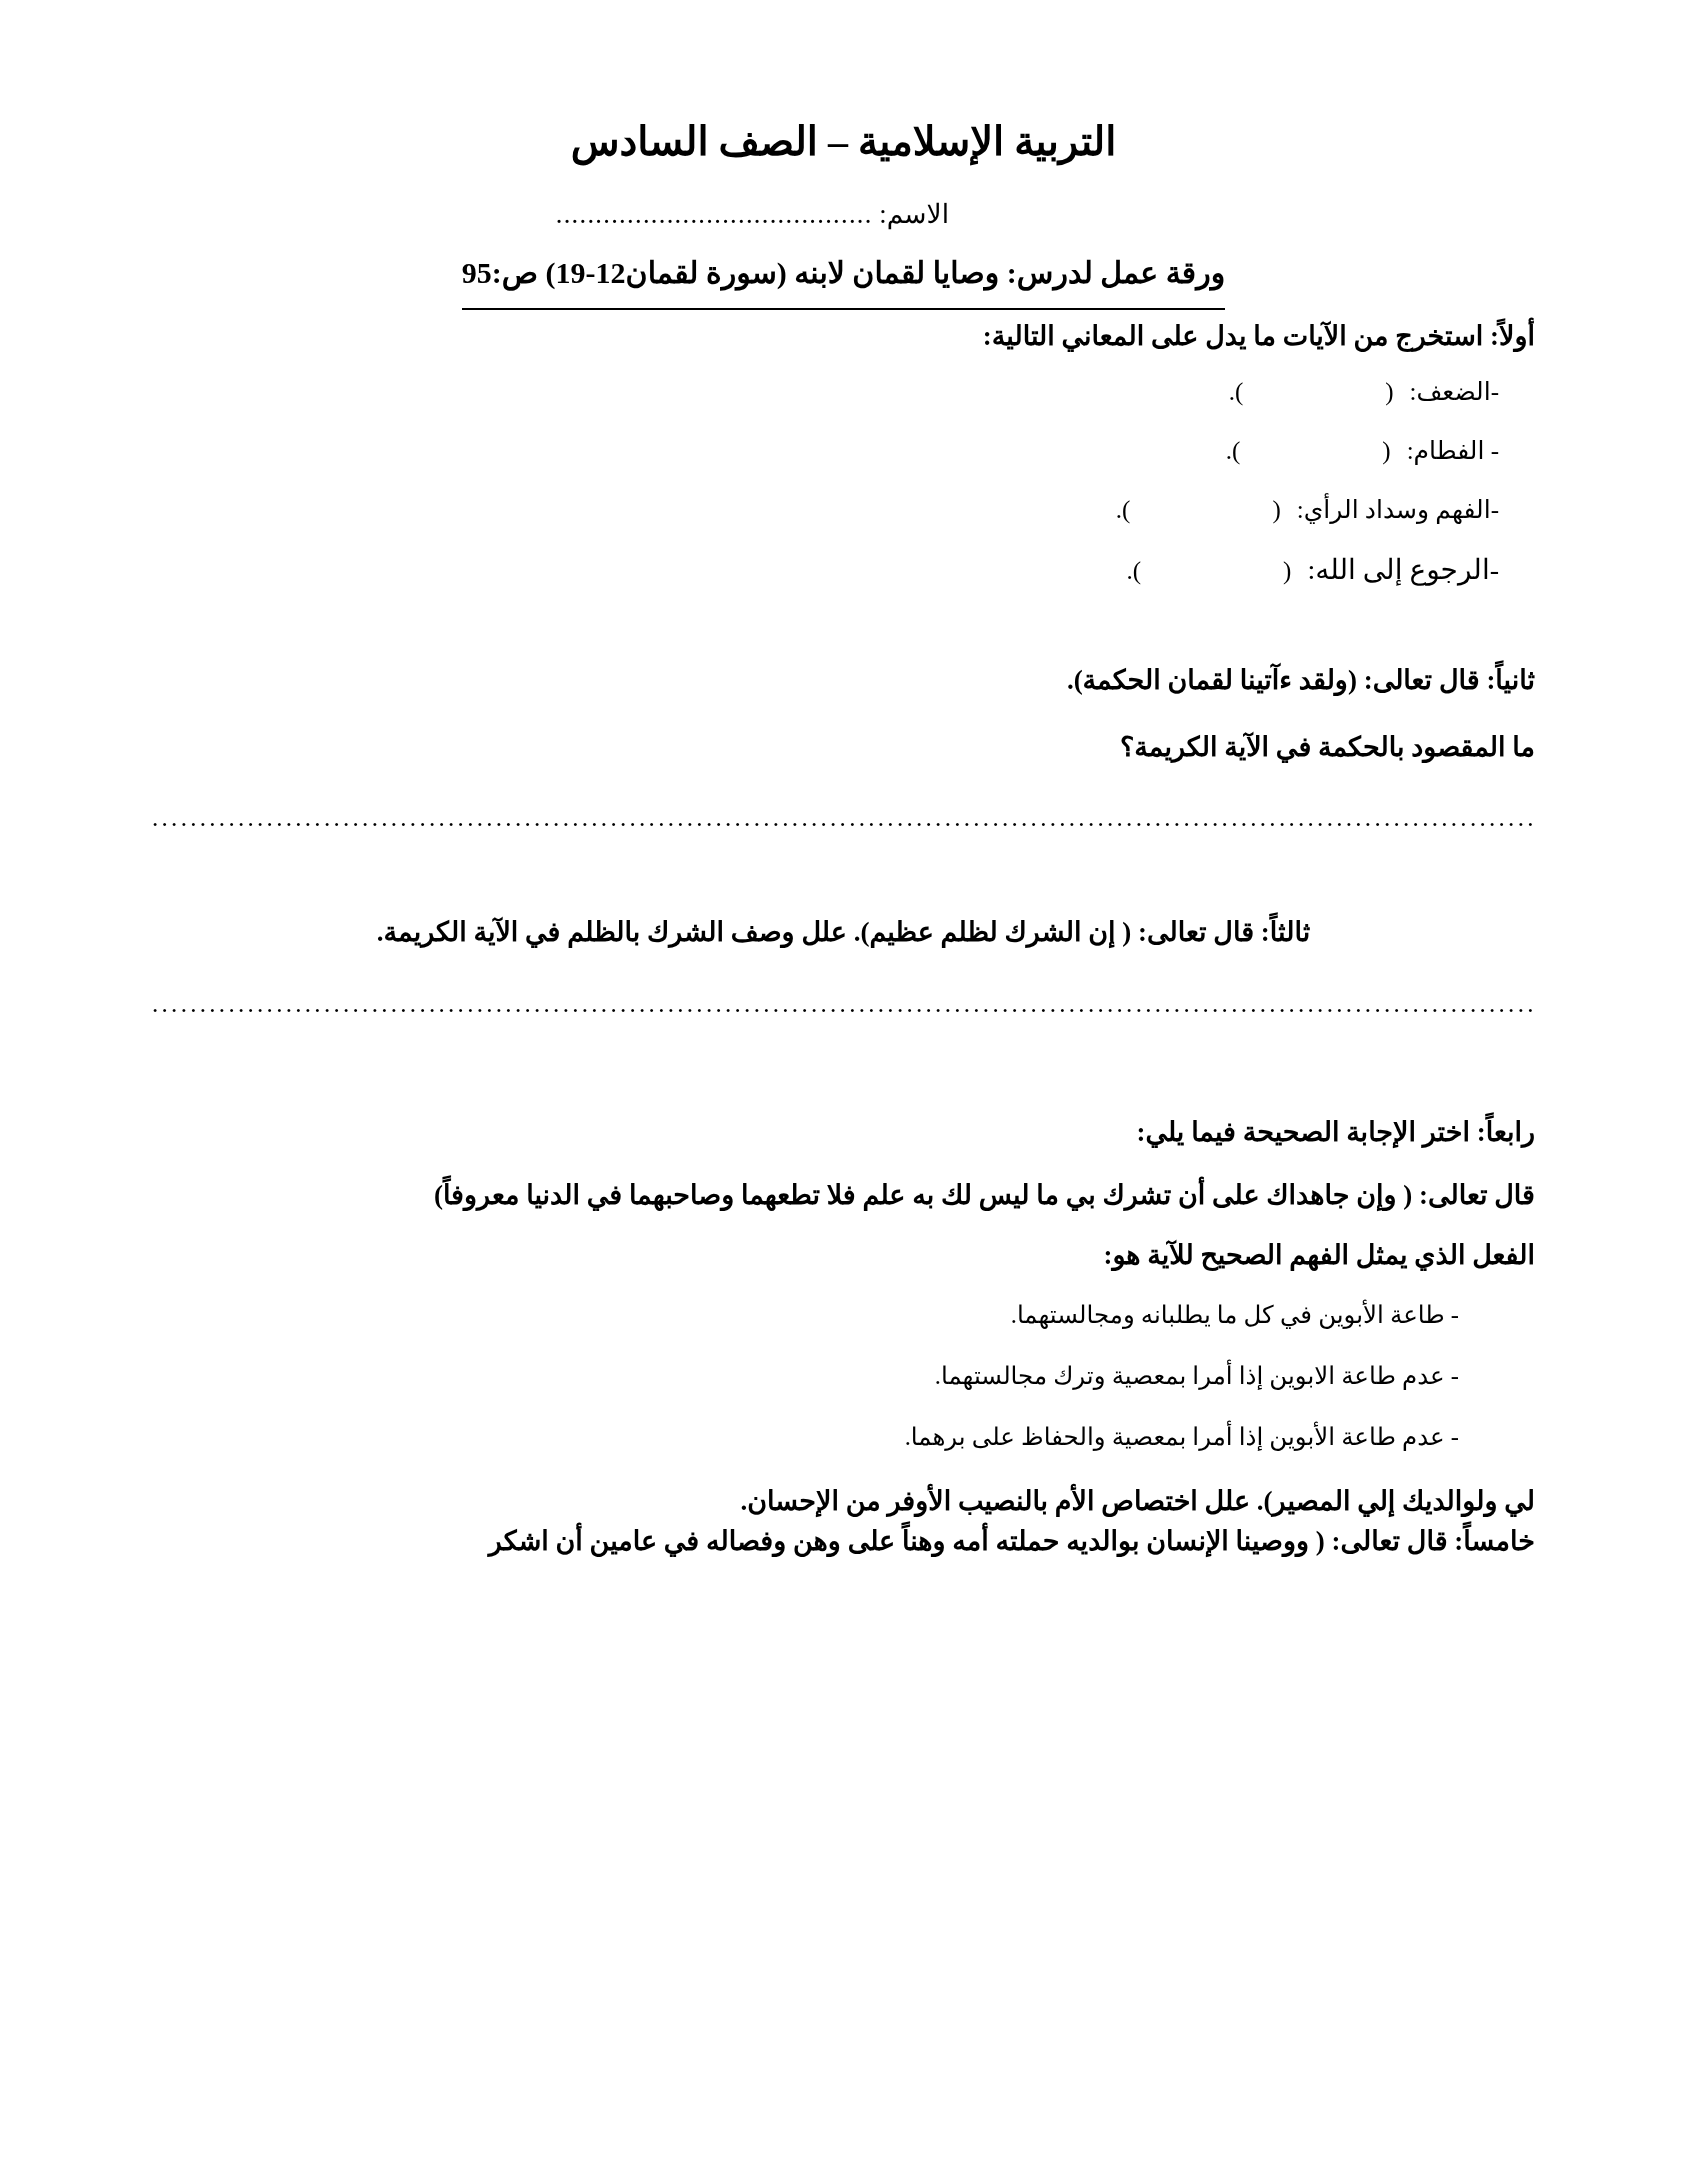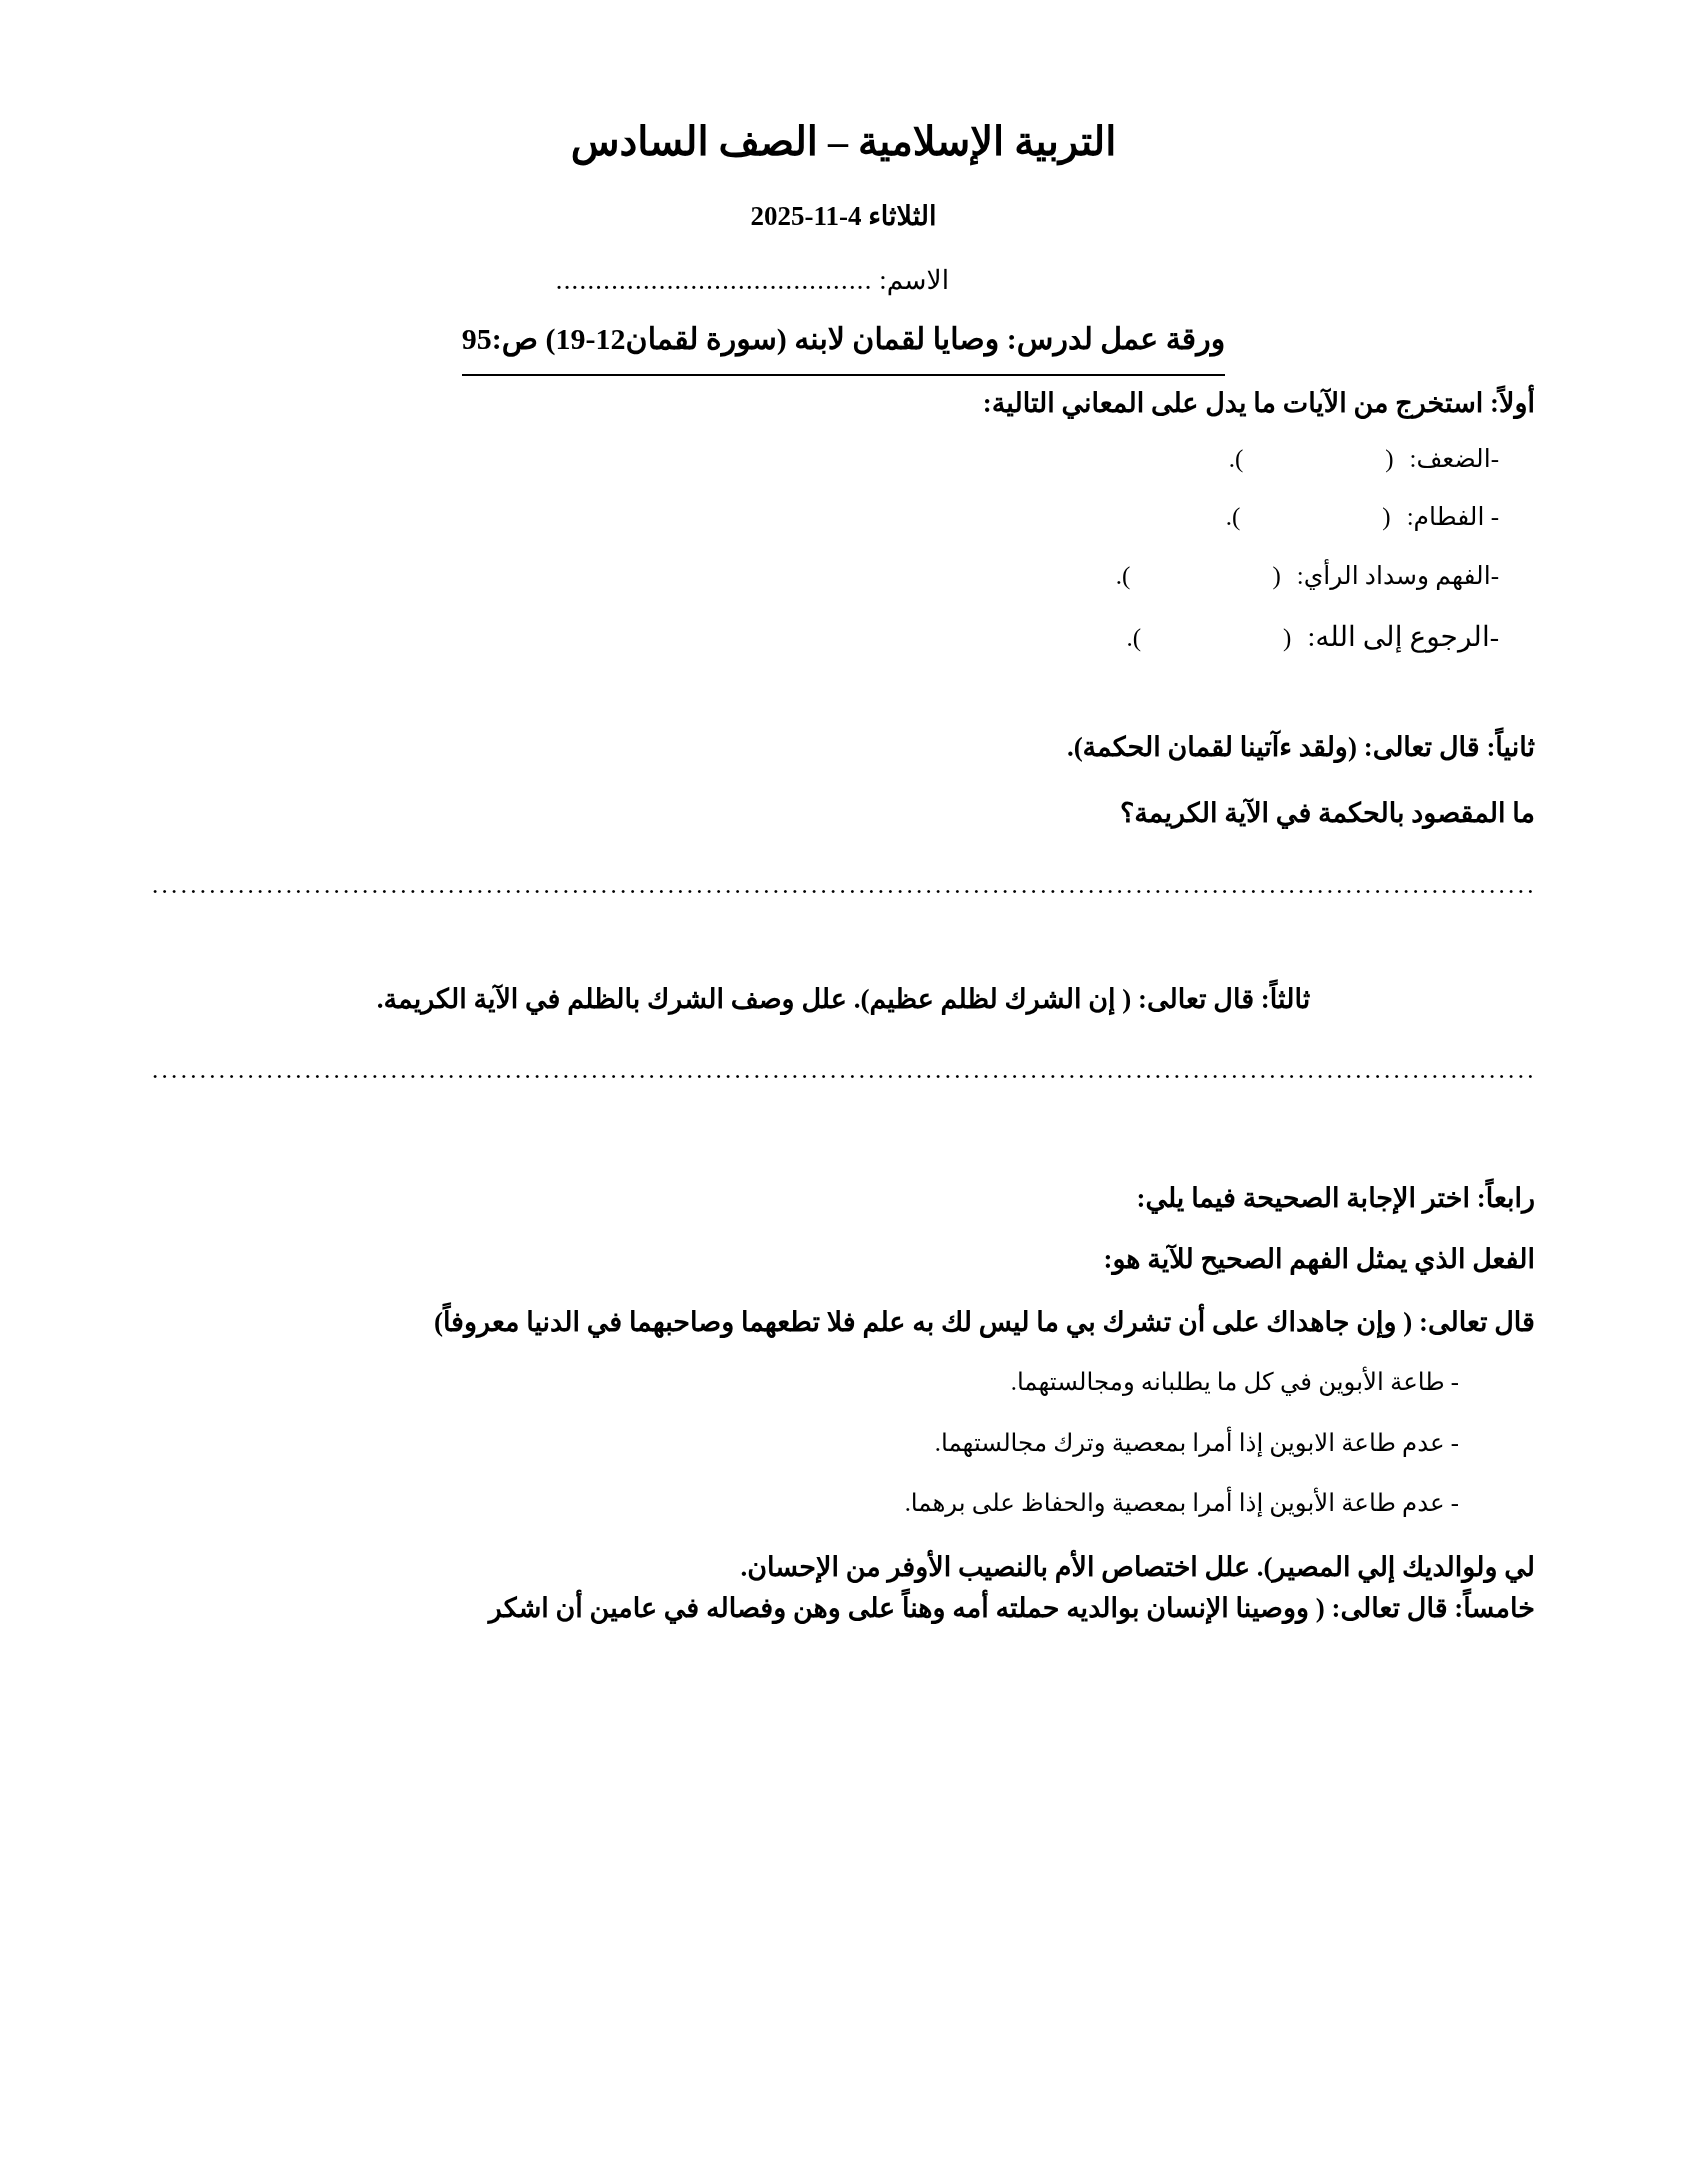--- a/index.html
+++ b/index.html
@@ -143,21 +143,20 @@
   .sec5 .l1 { line-height: 1.5; }
   .sec5 .l2 { margin-top: 22.5px; line-height: 1.5; }
 </style>
 </head>
 <body>
 
 <div class="page">
 
   <div class="doc-title">التربية الإسلامية – الصف السادس</div>
 
-  <div class="doc-date">الثلاثاء 4-11-2025</div>
 
   <div class="name-row">
     <span class="name-label">الاسم:</span>
     <span class="name-dots">........................................</span>
   </div>
 
   <div class="ws-title">
     <span>ورقة عمل لدرس: وصايا لقمان لابنه (سورة لقمان12-19) ص:95</span>
   </div>
 
@@ -197,22 +196,22 @@
     <div class="answer-dots">......................................................................................................................................................</div>
   </div>
 
   <div class="sec3">
     <div class="q-line">ثالثاً: قال تعالى: ( إن الشرك لظلم عظيم).  علل وصف الشرك بالظلم في الآية الكريمة.</div>
     <div class="answer-dots">.................................................................................................................................................</div>
   </div>
 
   <div class="sec4">
     <div class="q-line">رابعاً: اختر الإجابة الصحيحة فيما يلي:</div>
+    <div class="q-line verse">قال تعالى: ( وإن جاهداك على أن تشرك بي ما ليس لك به علم فلا تطعهما وصاحبهما في الدنيا معروفاً)</div>
     <div class="q-line prompt">الفعل الذي يمثل الفهم الصحيح للآية هو:</div>
-    <div class="q-line verse">قال تعالى: ( وإن جاهداك على أن تشرك بي ما ليس لك به علم فلا تطعهما وصاحبهما في الدنيا معروفاً)</div>
 
     <div class="choices">
       <div class="choice">- طاعة الأبوين في كل ما يطلبانه ومجالستهما.</div>
       <div class="choice">- عدم طاعة الابوين إذا أمرا بمعصية وترك مجالستهما.</div>
       <div class="choice">- عدم طاعة الأبوين إذا أمرا بمعصية والحفاظ على برهما.</div>
     </div>
   </div>
 
   <div class="sec5">
     <div class="q-line l2">لي ولوالديك إلي المصير). علل اختصاص الأم بالنصيب الأوفر من الإحسان.</div>

